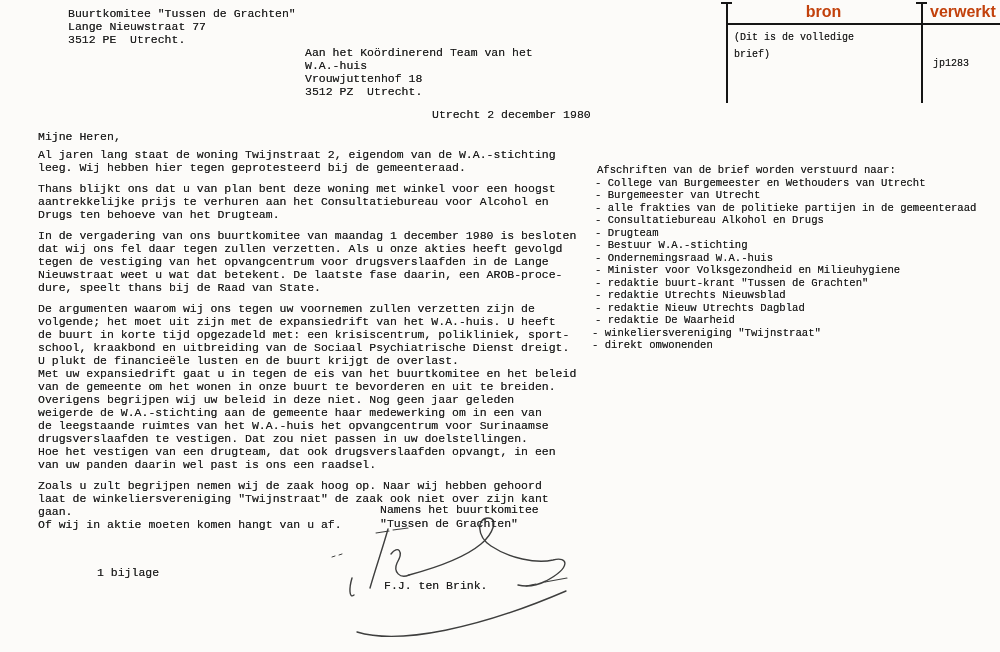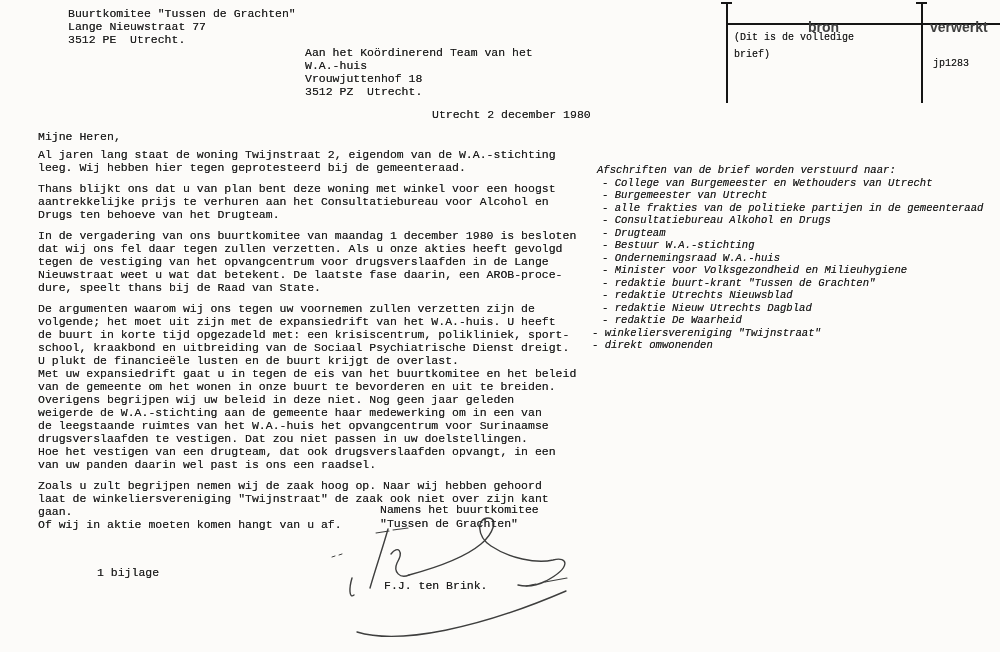--- a/index.html
+++ b/index.html
@@ -17,31 +17,31 @@
   .pre{white-space:pre;}
   .abs{position:absolute;}
   .tw{font-size:11.5px;line-height:13px;}
   .sender{left:68px;top:7px;}
   .recipient{left:305px;top:46px;}
   .dateline{left:390px;top:108px;padding-left:42px;}
   .bodycol{left:38px;top:130px;width:570px;}
   .salutation{margin:0 0 5px 0;}
   .para{margin:0 0 8px 0;}
   
-  .dist{left:592px;top:164px;width:405px;font-size:10.6px;line-height:12.5px;font-style:italic;}
+  .dist{left:592px;top:164px;width:405px;font-size:10.6px;line-height:12.5px;}
   .dist-header{margin-left:5px;}
-  .dist-item{margin-left:10px;}
+  .dist-item{margin-left:3px;}
   .dist-item.shift{margin-left:0;}
   
   .stamp{left:726px;top:2px;width:274px;height:102px;}
   .stamp .vline{position:absolute;top:0;width:2px;height:101px;background:#151515;}
   .stamp .tick{position:absolute;top:0;height:2px;width:11px;background:#151515;}
   .stamp .hline{position:absolute;left:0;top:21px;height:2px;width:274px;background:#151515;}
-  .stamp-h{position:absolute;top:17px;font-family:"Liberation Sans","DejaVu Sans",sans-serif;
-           font-weight:bold;font-size:14px;text-shadow:none;color:#404040;}
+  .stamp-h{position:absolute;top:1px;font-family:"Liberation Sans","DejaVu Sans",sans-serif;
+           font-weight:bold;font-size:16px;text-shadow:none;color:#c2410c;}
   .stamp-h.c1{left:0;width:195px;text-align:center;}
   .stamp-h.c2{left:204px;}
   .stamp-v{position:absolute;font-size:10px;line-height:17px;}
   .stamp-v.c1{left:8px;top:27px;}
   .stamp-v.c2{left:207px;top:53px;}
   
   .sig{left:330px;top:495px;width:295px;height:157px;}
   .sig .closing{position:absolute;left:50px;top:8px;font-size:11.5px;line-height:13.5px;}
   .sig .signer{position:absolute;left:54px;top:84px;font-size:11.5px;font-family:Liberation Mono, monospace;}
   .sig svg{position:absolute;left:0;top:0;}

